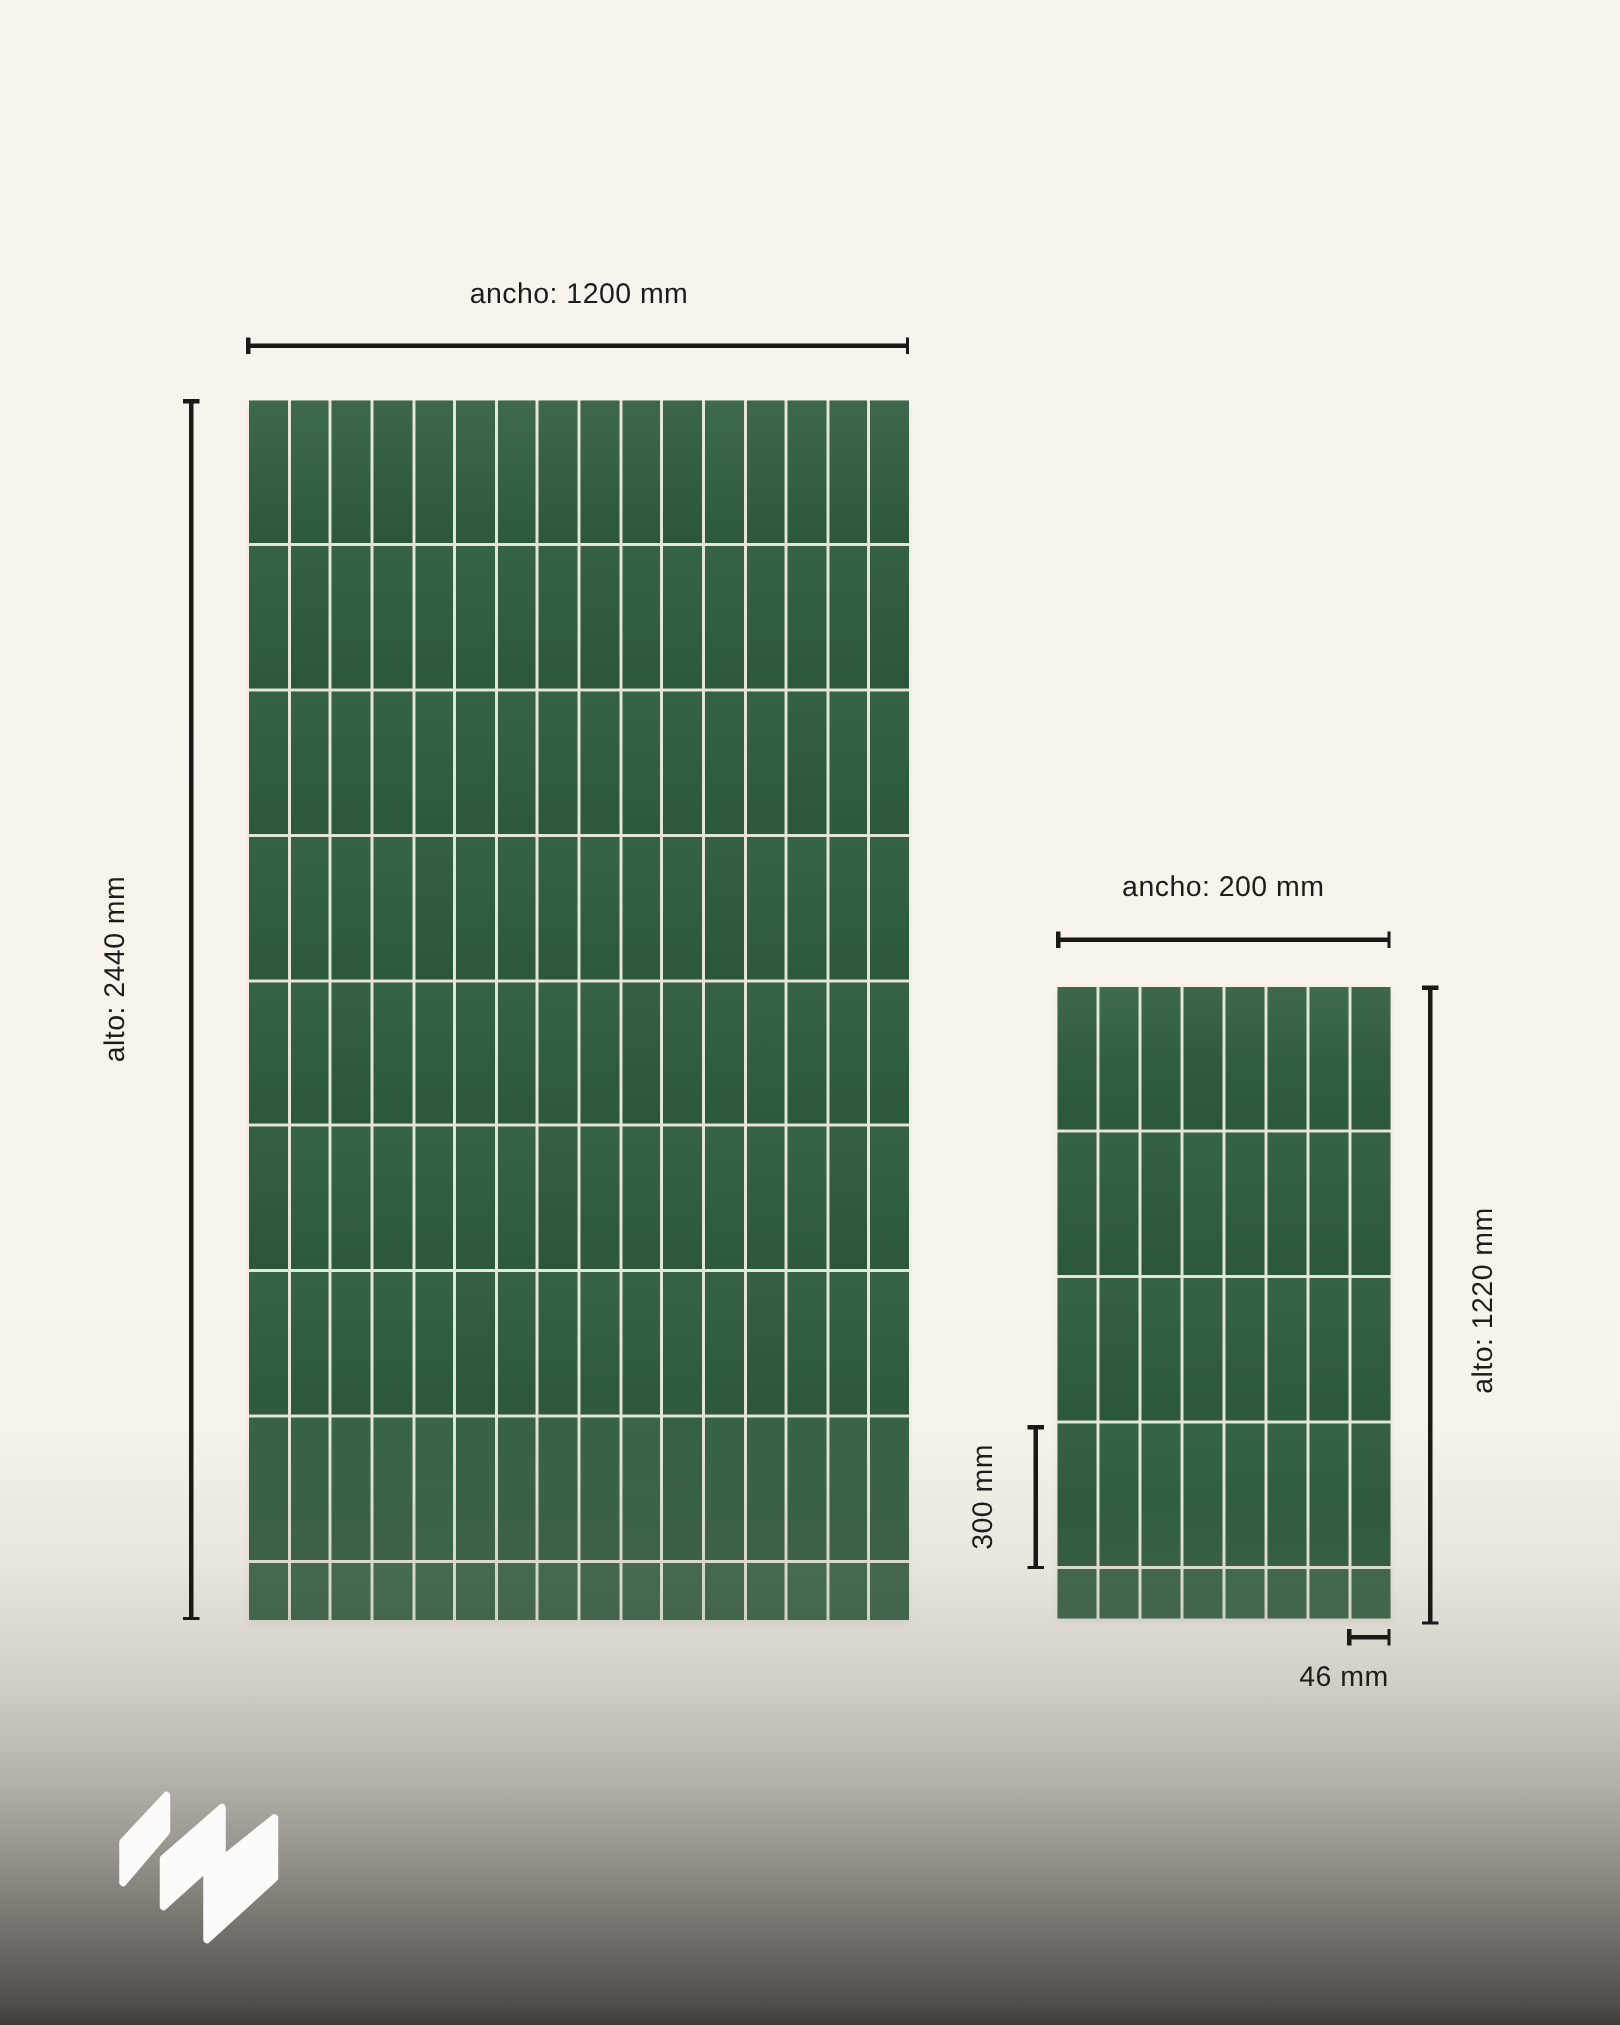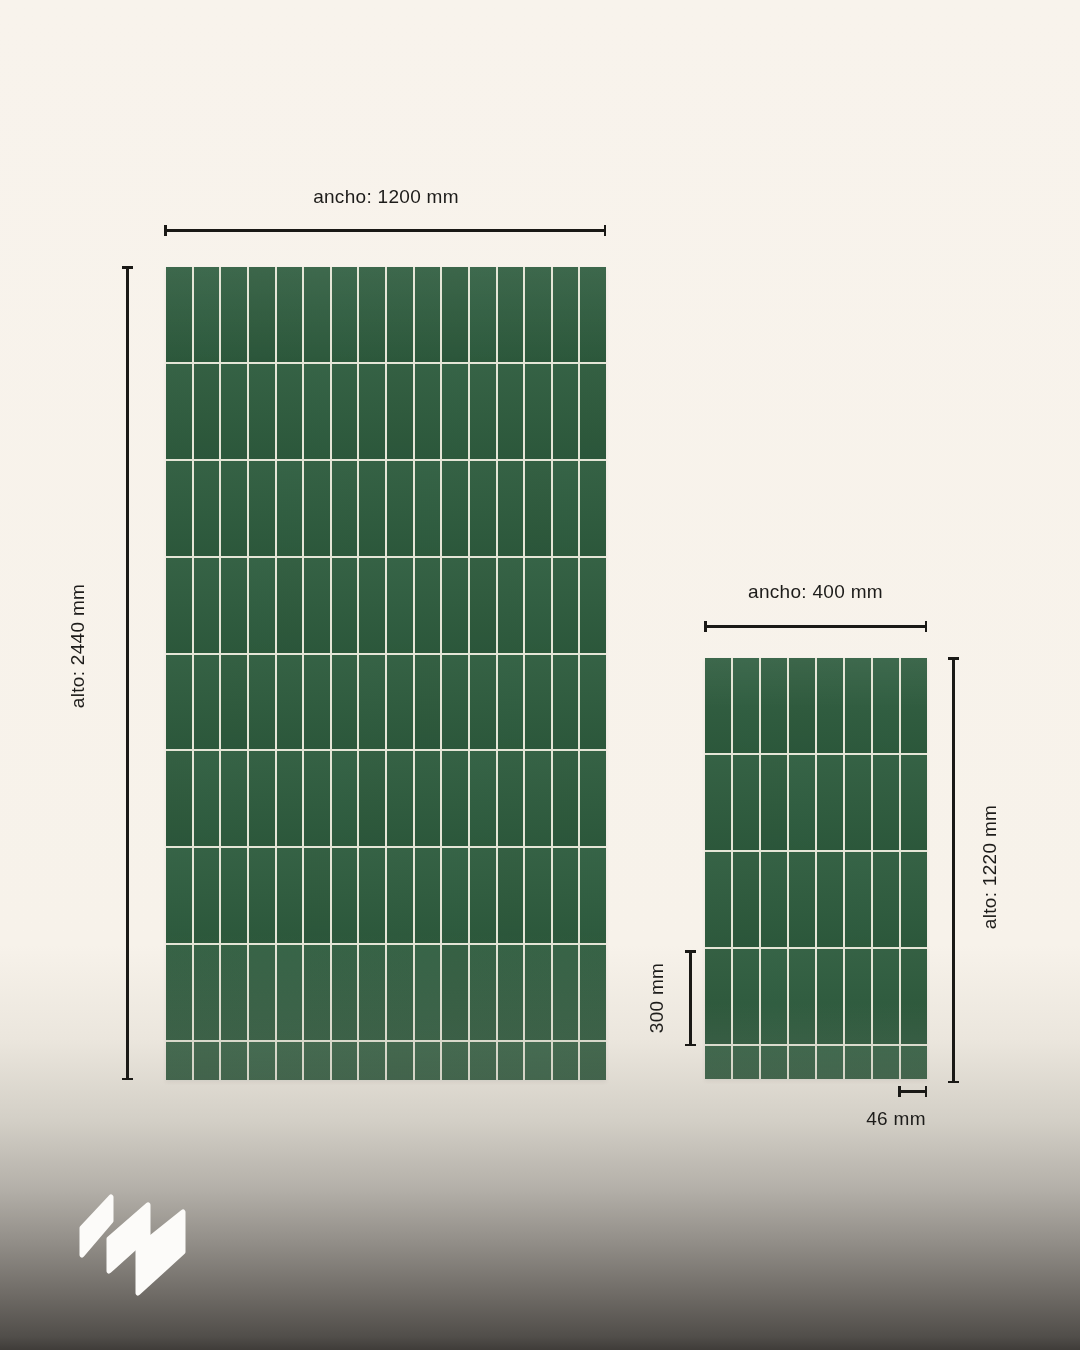--- a/index.html
+++ b/index.html
@@ -233,21 +233,21 @@
       <div class="tile"></div>
       <div class="tile"></div>
       <div class="tile"></div>
       <div class="tile"></div>
       <div class="tile"></div>
       <div class="tile"></div>
       <div class="tile"></div>
       <div class="tile"></div>
     </div>
 
-  <div class="label h-label" style="left:705px;top:580px;width:221px">ancho: 400 mm</div>
+  <div class="label h-label" style="left:705px;top:580px;width:221px">ancho: 200 mm</div>
 
   <div class="dim-h" style="left:705px;top:625px;width:221px"></div>
 
   <div class="dim-v" style="left:952px;top:658px;height:424px"></div>
 
   <div class="label v-label" style="left:989px;top:867px">alto: 1220 mm</div>
 
   <div class="dim-v" style="left:689px;top:951px;height:94px"></div>
 
   <div class="label v-label" style="left:656px;top:998px">300 mm</div>

